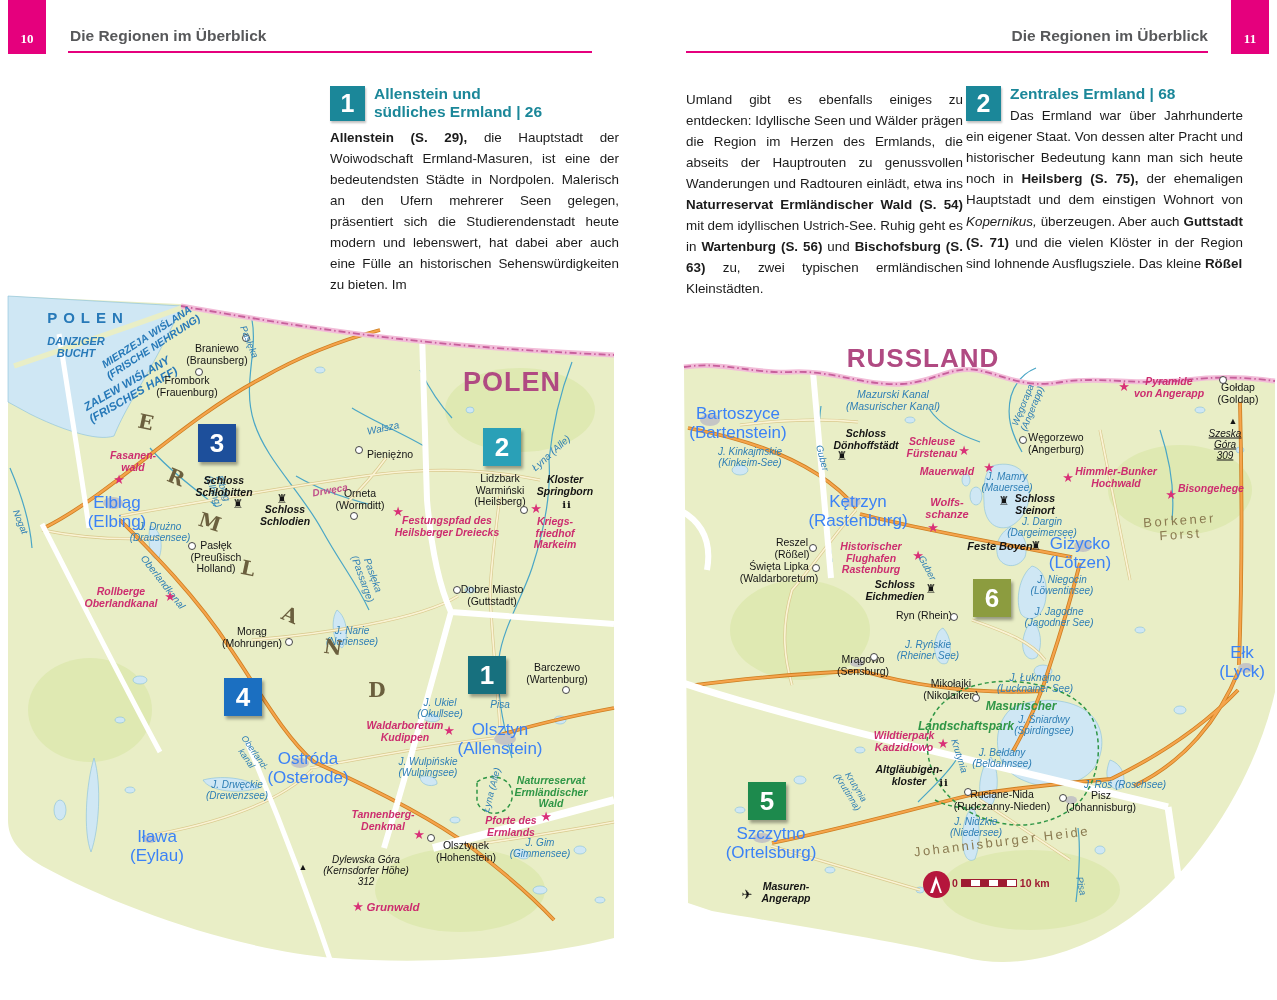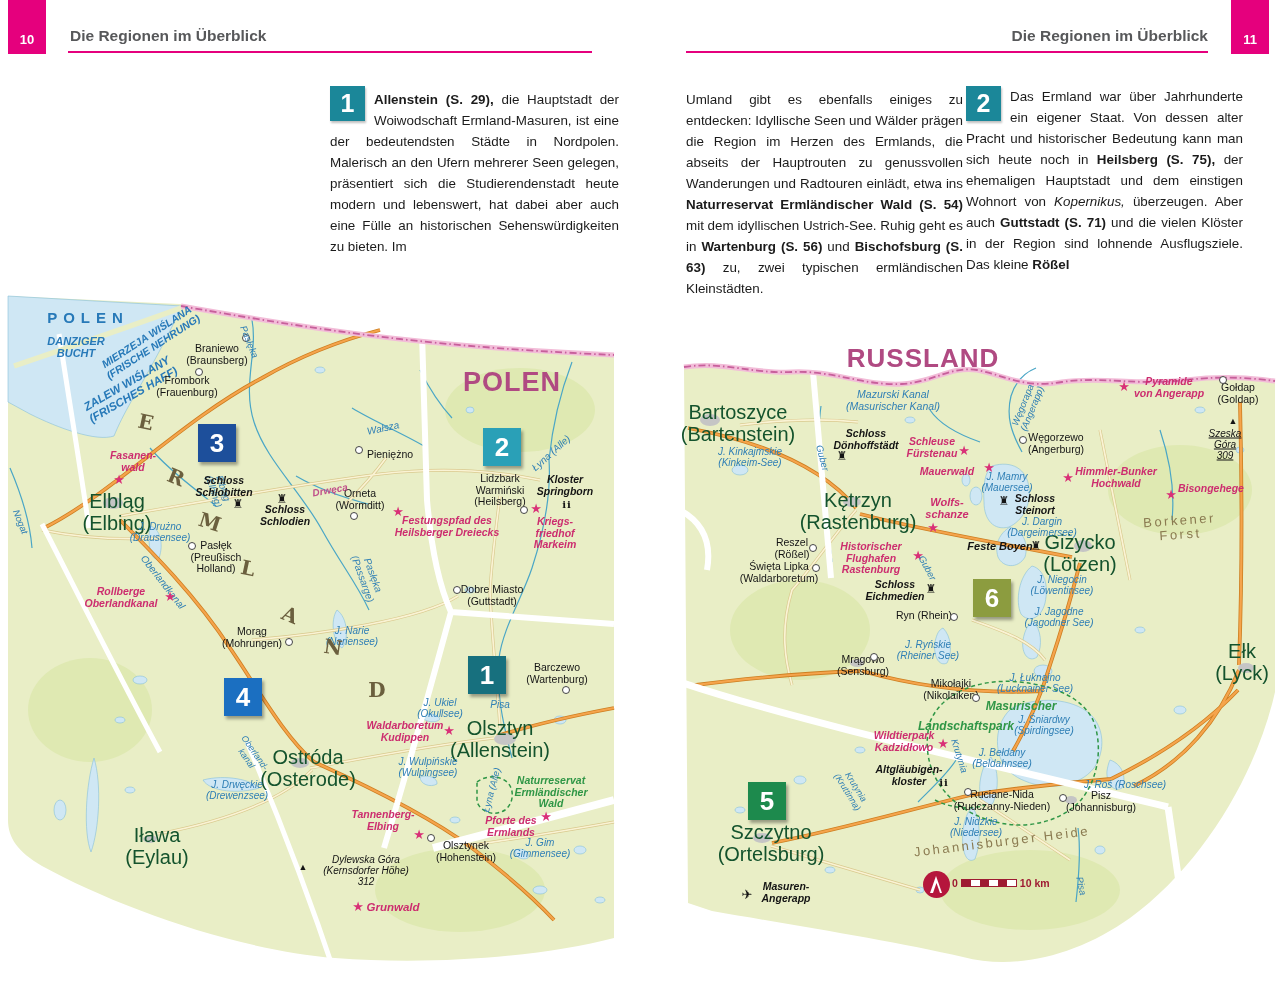--- a/index.html
+++ b/index.html
@@ -1,21 +1,21 @@
 <!DOCTYPE html>
 <html><head>
 <meta charset="utf-8">
 <style>
   html,body{margin:0;padding:0;background:#fff;}
   body{font-family:"Liberation Sans",sans-serif;}
   #sheet{position:relative;width:1277px;height:1000px;background:#fff;overflow:hidden;}
 
   
   .pagebox{position:absolute;top:0;width:38px;height:54px;background:#e5007d;color:#fff;
-    font-weight:bold;font-size:13px;display:flex;align-items:flex-end;justify-content:center;padding-bottom:7px;box-sizing:border-box;}
+    font-weight:bold;font-size:13px;display:flex;align-items:flex-end;justify-content:center;padding-bottom:7px;box-sizing:border-box;font-family:Liberation Serif, serif;}
   .runhead{position:absolute;top:27px;font-weight:bold;font-size:15.5px;color:#57585a;}
   .headrule{position:absolute;top:51px;height:2px;background:#e5007d;}
 
   
   .booktitle{position:absolute;left:55px;top:70px;font-weight:bold;font-size:30px;line-height:1.1;
     color:#55565a;letter-spacing:-0.5px;white-space:pre-line;}
 
   
   .sec{position:absolute;}
   .secnum{float:left;width:35px;height:35px;background:#1b8799;color:#fff;font-weight:bold;font-size:25px;
@@ -24,21 +24,21 @@
   .bodytext{font-size:13.4px;line-height:1.57;color:#1b1b1b;text-align:justify;}
   .bodytext .b{font-weight:bold;}
   .bodytext .i{font-style:italic;}
   .sec .bodytext{margin-top:5px;}
 
   
   .map{position:absolute;}
   .map svg{position:absolute;left:0;top:0;}
   .lbl{position:absolute;white-space:pre-line;text-align:center;line-height:1.1;transform-origin:center;pointer-events:none;}
   .city{color:#141414;font-size:10.5px;}
-  .citylg{color:#14532d;font-size:20px;line-height:1.12;}
+  .citylg{color:#3b82f6;font-size:17px;line-height:1.12;}
   .mtn{color:#141414;font-size:10px;font-style:italic;}
   .water{color:#2f7fb5;font-style:italic;font-size:10px;}
   .waterhl{color:#c0508a;font-style:italic;font-weight:bold;font-size:10px;}
   .sea{color:#2779b8;font-weight:bold;letter-spacing:6px;font-size:15px;}
   .seait{color:#2779b8;font-weight:bold;font-style:italic;font-size:11px;}
   .sight{color:#cc2d6f;font-weight:bold;font-style:italic;font-size:10.5px;}
   .green{color:#2f9646;font-weight:bold;font-style:italic;font-size:10.5px;}
   .poi{color:#141414;font-weight:bold;font-style:italic;font-size:10.5px;}
   .country{color:#b04a82;font-weight:bold;font-size:26px;letter-spacing:1px;}
   .letter{color:#6b5f3e;font-weight:bold;font-size:20px;font-family:"DejaVu Serif",serif;}
@@ -73,29 +73,32 @@
   <div class="runhead" style="left:70px">Die Regionen im Überblick</div>
   <div class="headrule" style="left:68px;width:524px"></div>
 
   <div class="pagebox" style="left:1231px">11</div>
   <div class="runhead" style="left:686px;width:522px;text-align:right">Die Regionen im Überblick</div>
   <div class="headrule" style="left:686px;width:522px"></div>
 
 
   <div class="sec" style="left:330px;top:84px;width:289px">
     <div class="secnum">1</div>
+    <div class="sechead">Allenstein und
+südliches Ermland | 26</div>
     <div class="bodytext"><span class="b">Allenstein (S. 29),</span><span> die Hauptstadt der Woiwodschaft Ermland-Masuren, ist eine der bedeutendsten Städte in Nordpolen. Malerisch an den Ufern mehrerer Seen gelegen, präsentiert sich die Studierendenstadt heute modern und lebenswert, hat dabei aber auch eine Fülle an historischen Sehenswürdigkeiten zu bieten. Im</span></div>
   </div>
 
   <div class="sec" style="left:686px;top:84px;width:277px">
     <div class="bodytext"><span>Umland gibt es ebenfalls einiges zu entdecken: Idyllische Seen und Wälder prägen die Region im Herzen des Ermlands, die abseits der Hauptrouten zu genussvollen Wanderungen und Radtouren einlädt, etwa ins </span><span class="b">Naturreservat Ermländischer Wald (S. 54)</span><span> mit dem idyllischen Ustrich-See. Ruhig geht es in </span><span class="b">Wartenburg (S. 56)</span><span> und </span><span class="b">Bischofsburg (S. 63)</span><span> zu, zwei typischen ermländischen Kleinstädten.</span></div>
   </div>
 
   <div class="sec" style="left:966px;top:84px;width:277px">
     <div class="secnum">2</div>
+    <div class="sechead">Zentrales Ermland | 68</div>
     <div class="bodytext" style="margin-top:2px"><span>Das Ermland war über Jahrhunderte ein eigener Staat. Von dessen alter Pracht und historischer Bedeutung kann man sich heute noch in </span><span class="b">Heilsberg (S. 75),</span><span> der ehemaligen Hauptstadt und dem einstigen Wohnort von </span><span class="i">Kopernikus,</span><span> überzeugen. Aber auch </span><span class="b">Guttstadt (S. 71)</span><span> und die vielen Klöster in der Region sind lohnende Ausflugsziele. Das kleine </span><span class="b">Rößel</span></div>
   </div>
 
   <div class="map" style="left:0;top:290px;width:617px;height:700px">
     <svg width="617" height="700" viewBox="0 0 617 700">
       <g>
         <path d="M8,6 L180,14 C250,27 320,38 390,47 C470,57 550,62 614,64 L614,648 C545,666 435,676 335,668 C235,660 115,616 42,576 C18,562 8,548 8,530 Z" fill="#e9eec6"></path>
         <ellipse cx="520" cy="120" rx="75" ry="42" fill="#dfe9b2"></ellipse>
         <ellipse cx="90" cy="420" rx="62" ry="52" fill="#dfe9b2"></ellipse>
         <ellipse cx="460" cy="600" rx="85" ry="42" fill="#dfe9b2"></ellipse>
@@ -254,21 +257,21 @@
       <div class="lbl star" style="left: 546px; top: 527px; transform: translate(-50%, -50%);">★</div>
       <div class="lbl water" style="left: 540px; top: 558px; transform: translate(-50%, -50%);">J. Gim
 (Gimmensee)</div>
       <div class="lbl citylg" style="left: 308px; top: 478px; transform: translate(-50%, -50%);">Ostróda
 (Osterode)</div>
       <div class="lbl water" style="left: 237px; top: 500px; transform: translate(-50%, -50%);">J. Drwęckie
 (Drewenzsee)</div>
       <div class="lbl water" style="left: 250px; top: 466px; font-size: 9px; transform: translate(-50%, -50%) rotate(55deg);">Oberland-
 kanal</div>
       <div class="lbl sight" style="left: 383px; top: 531px; transform: translate(-50%, -50%);">Tannenberg-
-Elbing</div>
+Denkmal</div>
       <div class="lbl star" style="left: 419px; top: 545px; transform: translate(-50%, -50%);">★</div>
       <div class="lbl circ" style="left: 431px; top: 548px; transform: translate(-50%, -50%);"></div>
       <div class="lbl city" style="left: 466px; top: 562px; transform: translate(-50%, -50%);">Olsztynek
 (Hohenstein)</div>
       <div class="lbl citylg" style="left: 157px; top: 556px; transform: translate(-50%, -50%);">Iława
 (Eylau)</div>
       <div class="lbl peak" style="left: 303px; top: 578px; transform: translate(-50%, -50%);">▲</div>
       <div class="lbl mtn" style="left: 366px; top: 580px; transform: translate(-50%, -50%);">Dylewska Góra
 (Kernsdorfer Höhe)
 312</div>

